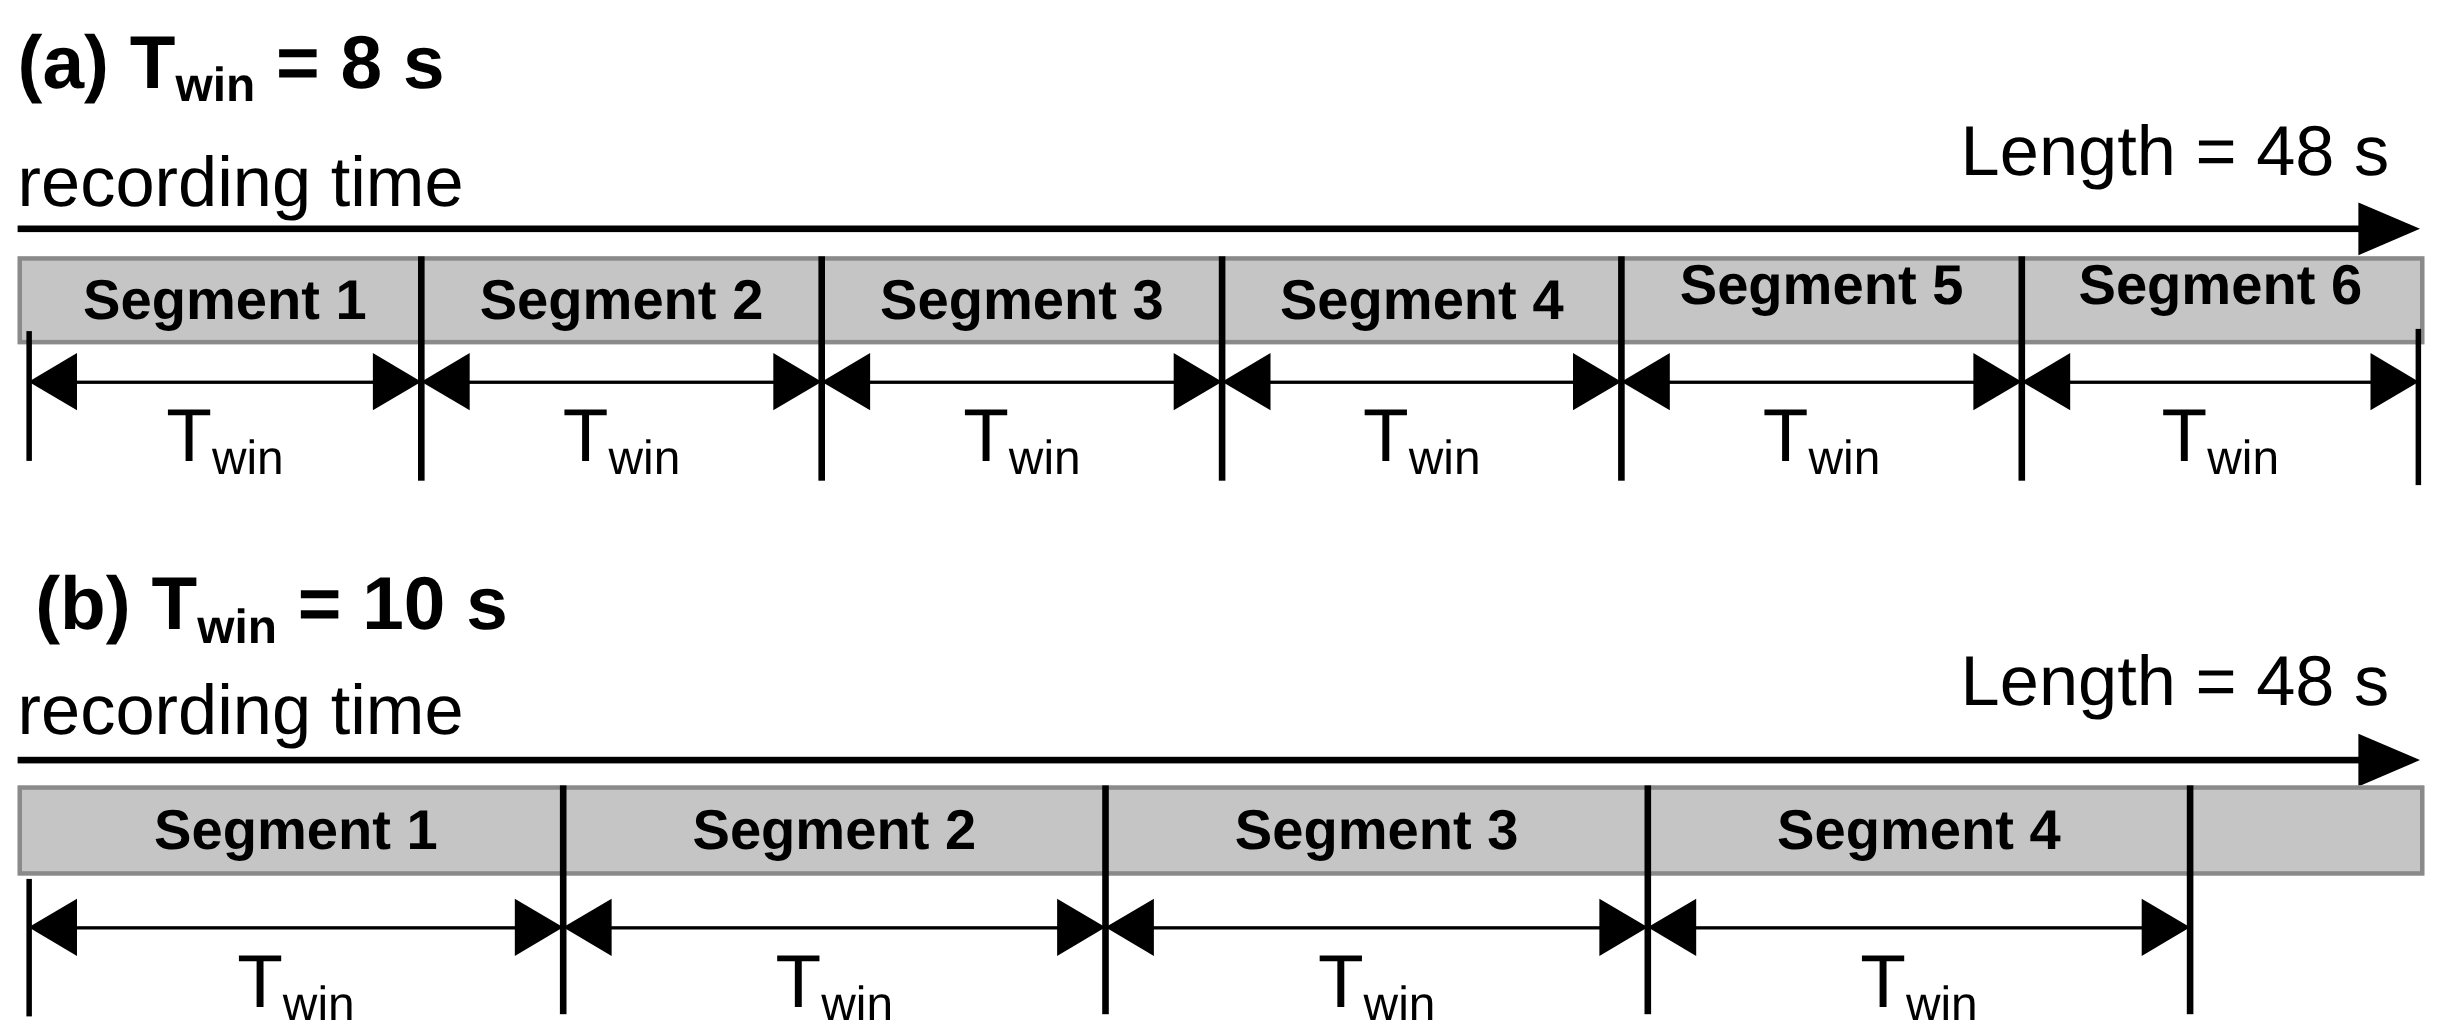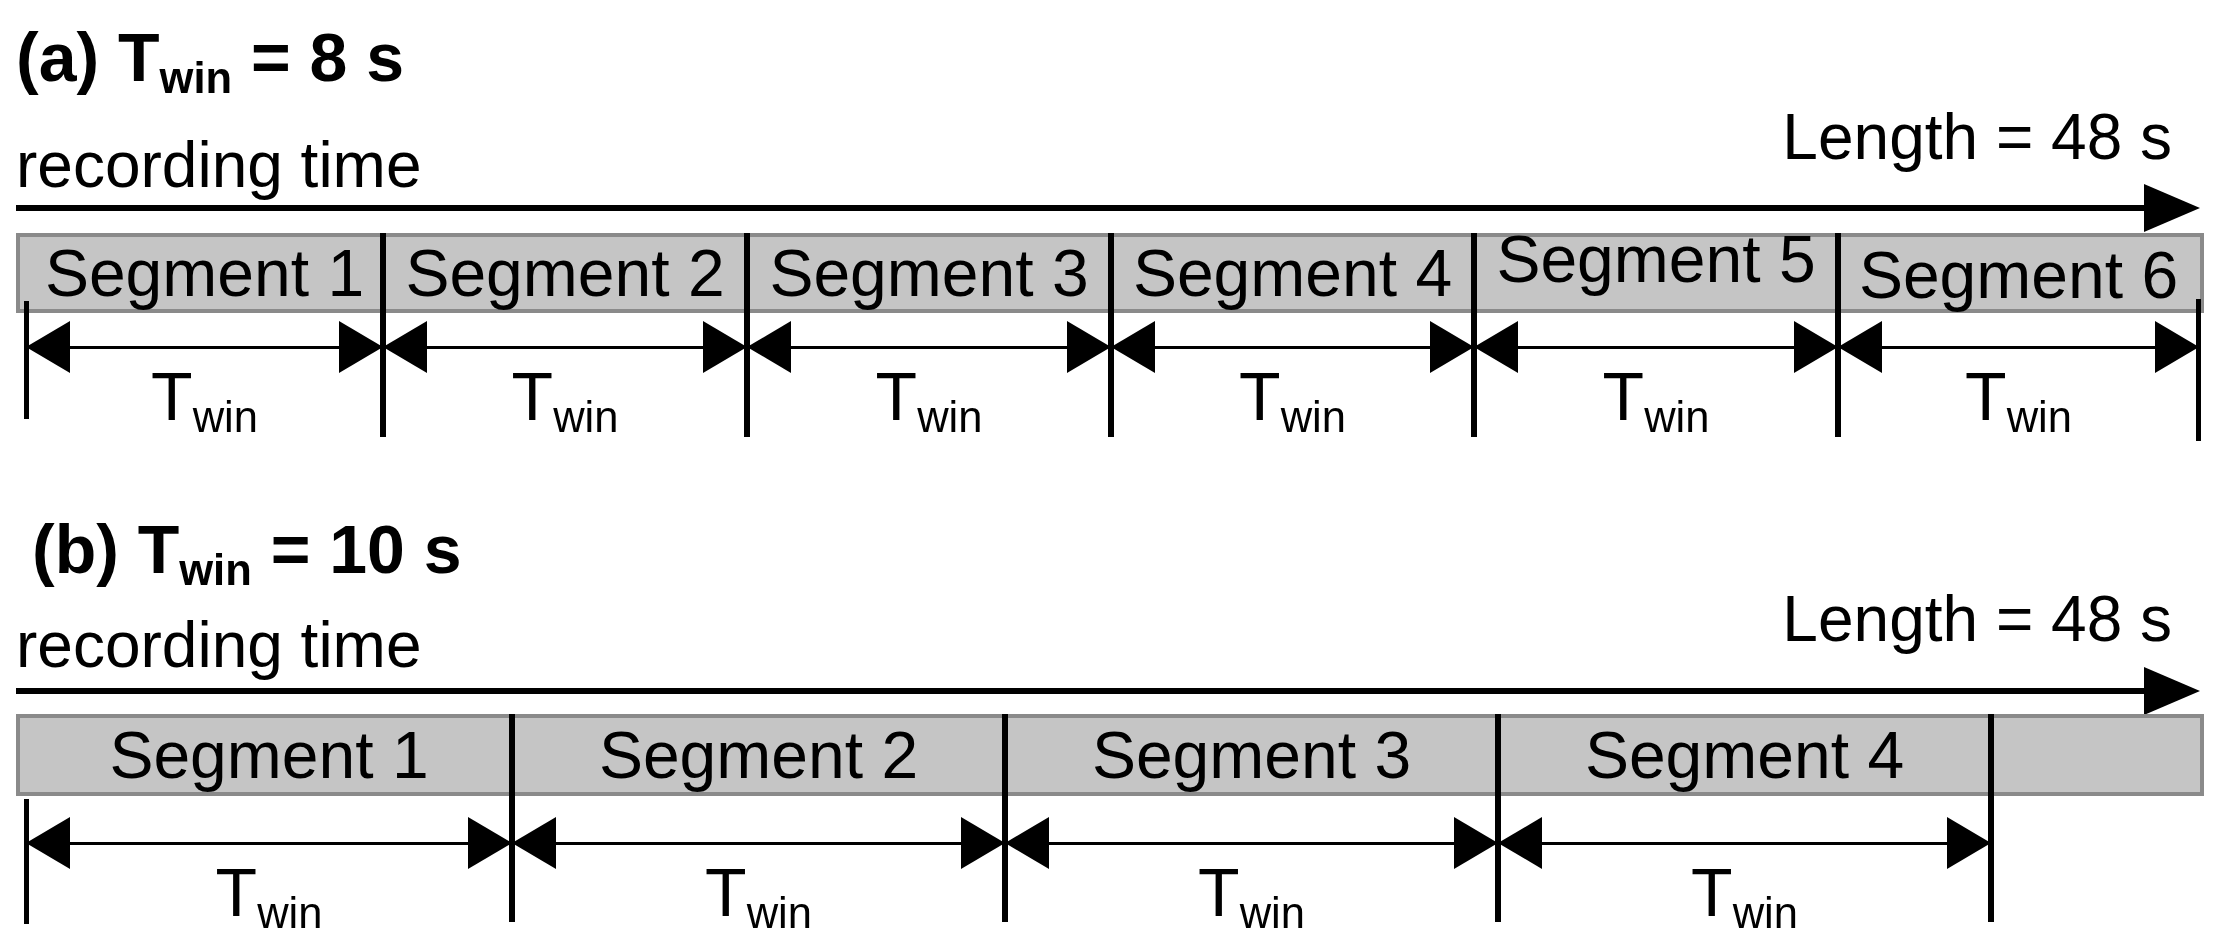--- a/index.html
+++ b/index.html
@@ -8,21 +8,21 @@
     background:var(--bg,#ffffff); color:var(--line,#000000);
     font-family:"Liberation Sans", sans-serif; overflow:hidden;
   }
   .abs { position:absolute; }
   .panel-title { font-size:68px; font-weight:bold; line-height:1.05; white-space:nowrap; }
   .body-label { font-size:64px; line-height:1.05; white-space:nowrap; }
   .sub { font-size:0.64em; vertical-align:-0.28em; }
   .tl-line { background:currentColor; }
   .tl-head { width:0; height:0; border-top:24px solid transparent; border-bottom:24px solid transparent; border-left:56px solid; }
   .bar { background:var(--bar-fill,#c5c5c5); border:4px solid var(--bar-border,#8a8a8a); box-sizing:border-box; }
-  .seg-label { position:absolute; text-align:center; font-size:66px; white-space:nowrap; overflow:hidden; }
+  .seg-label { position:absolute; text-align:center; font-size:51px; white-space:nowrap; overflow:hidden;font-weight:bold; }
   .vline { position:absolute; background:currentColor; }
   .dim-line { position:absolute; height:3px; background:currentColor; }
   .head-l { position:absolute; width:0; height:0; border-top:26px solid transparent; border-bottom:26px solid transparent; border-right:44px solid; }
   .head-r { position:absolute; width:0; height:0; border-top:26px solid transparent; border-bottom:26px solid transparent; border-left:44px solid; }
   .twin { position:absolute; font-size:68px; line-height:1; transform:translateX(-50%); white-space:nowrap; }
 </style>
 </head>
 <body>
 
 <div id="fig" style="--bg: #ffffff; --bar-fill: #c5c5c5; --bar-border: #8a8a8a; --line: #000000;">
@@ -34,21 +34,21 @@
     <div class="abs body-label" style="left:16px; top:132px;">recording time</div>
     <div class="abs body-label" style="right:53px; top:104px;">Length = 48 s</div>
     <div class="abs tl-line" style="left:16px; top:205px; width:2132px; height:6px;"></div>
     <div class="abs tl-head" style="left:2144px; top:184px;"></div>
     <div class="abs bar" style="left:16px; top:233px; width:2188px; height:80px;"></div>
   <div class="seg-label" style="left:26px; top:233px; width:357px; line-height:80px;">Segment 1</div>
       <div class="seg-label" style="left:383px; top:233px; width:364px; line-height:80px;">Segment 2</div>
       <div class="seg-label" style="left:747px; top:233px; width:364px; line-height:80px;">Segment 3</div>
       <div class="seg-label" style="left:1111px; top:233px; width:363px; line-height:80px;">Segment 4</div>
       <div class="seg-label" style="left:1474px; top:219px; width:364px; line-height:80px;">Segment 5</div>
-      <div class="seg-label" style="left:1838px; top:235px; width:361px; line-height:80px;">Segment 6</div>
+      <div class="seg-label" style="left:1838px; top:219px; width:361px; line-height:80px;">Segment 6</div>
       <div class="vline" style="left:380px; top:233px; width:6px; height:204px;"></div>
       <div class="vline" style="left:744px; top:233px; width:6px; height:204px;"></div>
       <div class="vline" style="left:1108px; top:233px; width:6px; height:204px;"></div>
       <div class="vline" style="left:1471px; top:233px; width:6px; height:204px;"></div>
       <div class="vline" style="left:1835px; top:233px; width:6px; height:204px;"></div>
       <div class="vline" style="left:24px; top:301px; width:5px; height:118px;"></div>
       <div class="vline" style="left:2196px; top:299px; width:5px; height:142px;"></div>
       <div class="dim-line" style="left:62px; top:346px; width:285px;"></div>
       <div class="head-l" style="left:26px; top:321px;"></div>
       <div class="head-r" style="left:339px; top:321px;"></div>

